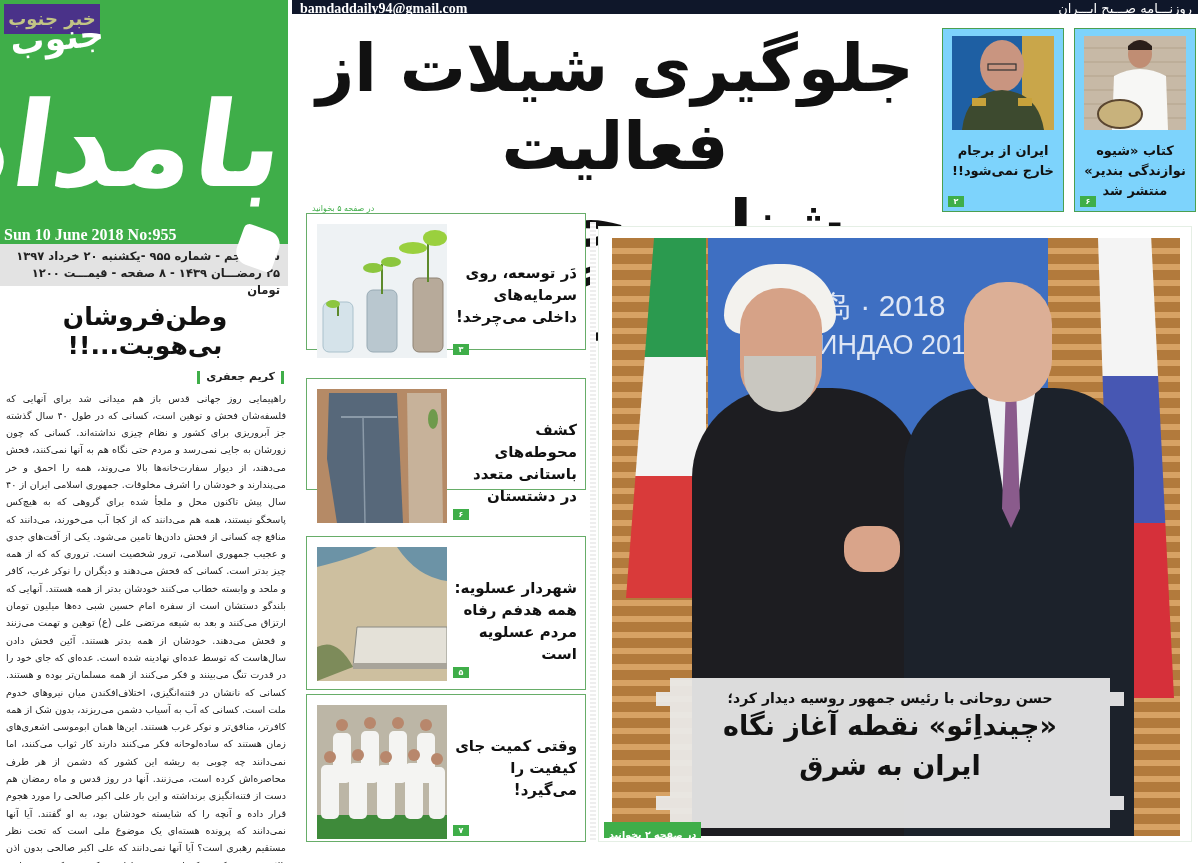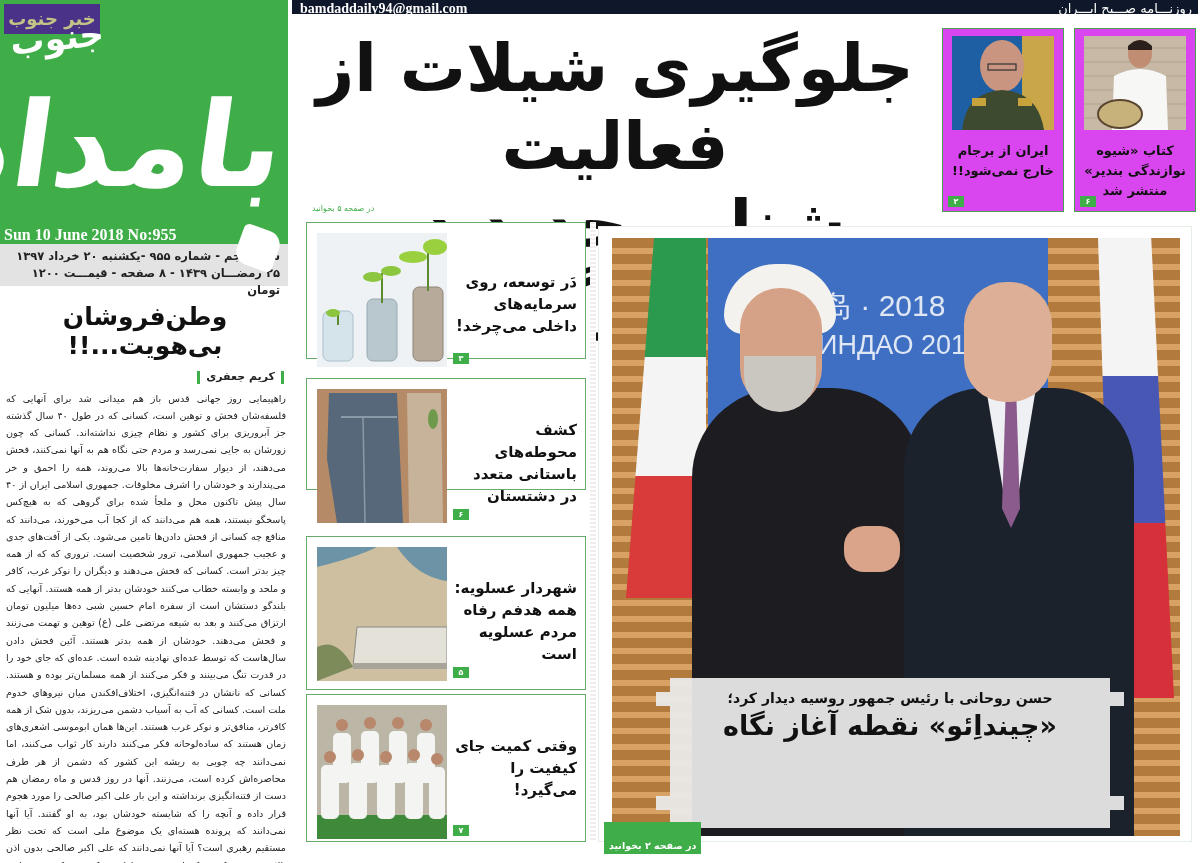--- a/index.html
+++ b/index.html
@@ -20,21 +20,21 @@
   .topbar { position: absolute; left: 292px; top: 0; width: 906px; height: 14px; background: #0f172a; }
   .topbar-email { position: absolute; left: 8px; top: 1px; font-family: "Liberation Serif", serif; font-weight: bold; font-size: 14px; color: #fff; }
   .topbar-tagline { position: absolute; right: 6px; top: 1px; font-size: 13px; color: #fff; direction: rtl; letter-spacing: 6px; }
 
   
   .headline { position: absolute; left: 300px; top: 30px; width: 630px; height: 170px; direction: rtl; text-align: center; }
   .headline-line { font-size: 66px; font-weight: bold; line-height: 78px; color: #111; letter-spacing: -1px; }
   .headline-ref { position: absolute; left: 312px; top: 204px; font-size: 8px; color: #3fae49; direction: rtl; }
 
   
-  .top-box { position: absolute; top: 28px; width: 122px; height: 184px; border: 1.5px solid #4b9f50; background: #d946ef; }
+  .top-box { position: absolute; top: 28px; width: 122px; height: 184px; border: 1.5px solid #4b9f50; background: #7dd3fc; }
   .top-box .photo { position: absolute; left: 9px; top: 7px; width: 102px; height: 94px; }
   .top-box .title { position: absolute; left: 2px; right: 2px; top: 112px; direction: rtl; text-align: center; font-size: 13px; font-weight: bold; line-height: 20px; color: #111; }
   .page-badge { position: absolute; width: 16px; height: 11px; background: #3fae49; color: #fff; font-size: 8px; line-height: 11px; text-align: center; font-weight: bold; }
   .top-box .page-badge { left: 5px; bottom: 4px; }
 
   
   .editorial { position: absolute; left: 0; top: 296px; width: 290px; height: 567px; }
   .editorial-title { direction: rtl; text-align: center; font-size: 25px; font-weight: bold; color: #111; margin-top: 6px; }
   .editorial-author { direction: rtl; margin-top: 10px; font-size: 11px; font-weight: bold; color: #222; }
   .author-bar { display: inline-block; width: 3px; height: 13px; background: #3fae49; vertical-align: middle; margin: 0 6px; }
@@ -63,21 +63,21 @@
   .person-right-suit { position: absolute; left: 292px; top: 150px; width: 230px; height: 460px; background: #1c222b; border-radius: 80px 80px 0 0; }
   .person-right-shirt { position: absolute; left: 374px; top: 150px; width: 50px; height: 120px; background: #eef0f3; clip-path: polygon(0 0, 100% 0, 60% 100%, 40% 100%); }
   .person-right-tie { position: absolute; left: 390px; top: 160px; width: 18px; height: 130px; background: #8a5b8c; clip-path: polygon(20% 0, 80% 0, 100% 85%, 50% 100%, 0 85%); }
   .person-right-face { position: absolute; left: 352px; top: 44px; width: 88px; height: 120px; background: #dcaf96; border-radius: 42px; }
   .handshake { position: absolute; left: 232px; top: 288px; width: 56px; height: 46px; background: #d9a48a; border-radius: 20px; }
 
   .caption-box { position: absolute; left: 670px; top: 678px; width: 440px; height: 150px; background: rgba(235,235,235,.93); direction: rtl; text-align: center; }
   .caption-notch { position: absolute; width: 14px; height: 14px; background: rgba(235,235,235,.93); }
   .caption-kicker { font-size: 14px; font-weight: bold; margin-top: 12px; color: #111; }
   .caption-line { font-size: 27px; font-weight: bold; line-height: 40px; color: #111; }
-  .main-ref { position: absolute; left: 604px; top: 822px; height: 16px; padding: 16px 5px; background: #3fae49; color: #fff; font-size: 9.5px; line-height: 16px; font-weight: bold; direction: rtl; }
+  .main-ref { position: absolute; left: 604px; top: 822px; height: 16px; padding: 5px 5px; background: #3fae49; color: #fff; font-size: 9.5px; line-height: 16px; font-weight: bold; direction: rtl; }
 </style>
 </head>
 <body>
 
 <div class="masthead">
   <div class="masthead-green">
     <div class="watermark">خبر جنوب</div>
     <div class="logo-sub">جنوب</div>
     <div class="logo-main">بامداد</div>
     <div class="logo-date-en">Sun 10 June  2018 No:955</div>
@@ -135,21 +135,21 @@
 </div>
 
 <div class="editorial">
   <div class="editorial-title">وطن‌فروشان بی‌هویت...!!</div>
   <div class="editorial-author">
     <span class="author-bar"></span><span>کریم جعفری</span><span class="author-bar"></span>
   </div>
   <div class="editorial-body">راهپیمایی روز جهانی قدس باز هم میدانی شد برای آنهایی که فلسفه‌شان فحش و توهین است، کسانی که در طول ۴۰ سال گذشته جز آبروریزی برای کشور و نظام چیزی نداشته‌اند. کسانی که چون زورشان به جایی نمی‌رسد و مردم حتی نگاه هم به آنها نمی‌کنند، فحش می‌دهند، از دیوار سفارت‌خانه‌ها بالا می‌روند، همه را احمق و خر می‌پندارند و خودشان را اشرف مخلوقات. جمهوری اسلامی ایران از ۴۰ سال پیش تاکنون محل و ملجأ شده برای گروهی که به هیچ‌کس پاسخگو نیستند، همه هم می‌دانند که از کجا آب می‌خورند، می‌دانند که منافع چه کسانی از فحش دادن‌ها تامین می‌شود. یکی از آفت‌های جدی و عجیب جمهوری اسلامی، ترور شخصیت است. تروری که که از همه چیز بدتر است. کسانی که فحش می‌دهند و دیگران را نوکر غرب، کافر و ملحد و وابسته خطاب می‌کنند خودشان بدتر از همه هستند. آنهایی که بلندگو دستشان است از سفره امام حسین شبی ده‌ها میلیون تومان ارتزاق می‌کنند و بعد به شیعه مرتضی علی (ع) توهین و تهمت می‌زنند و فحش می‌دهند. خودشان از همه بدتر هستند. آئین فحش دادن سال‌هاست که توسط عده‌ای نهادینه شده است. عده‌ای که جای خود را در قدرت تنگ می‌بینند و فکر می‌کنند از همه مسلمان‌تر بوده و هستند. کسانی که نانشان در فتنه‌انگیزی، اختلاف‌افکندن میان نیروهای خدوم ملت است. کسانی که آب به آسیاب دشمن می‌ریزند، بدون شک از همه کافرتر، منافق‌تر و نوکر غرب هستند. این‌ها همان ابوموسی اشعری‌های زمان هستند که ساده‌لوحانه فکر می‌کنند دارند کار ثواب می‌کنند، اما نمی‌دانند چه چوبی به ریشه این کشور که دشمن از هر طرف محاصره‌اش کرده است، می‌زنند. آنها در روز قدس و ماه رمضان هم دست از فتنه‌انگیزی برنداشته و این بار علی اکبر صالحی را مورد هجوم قرار داده و آنچه را که شایسته خودشان بود، به او گفتند. آیا آنها نمی‌دانند که پرونده هسته‌ای یک موضوع ملی است که تحت نظر مستقیم رهبری است؟ آیا آنها نمی‌دانند که علی اکبر صالحی بدون اذن بالاترین مرجع کشور که این پرونده را از نزدیک رصد کرده و وظیفه تجمیع نظرات کارشناسی و سیاسی را دارد نمی‌تواند قدمی بردارد؟ این جماعت که مدعی ولایتمداری هستند، در واقع «ولایت مدار» بوده و چون نانشان در تحریم مردم است و زورشان به رهبر انقلاب نمی‌رسد، با توهین به علی اکبر صالحی در واقع به مسوول اصلی این پرونده توهین کرده‌اند. متاسفانه نهادهای قضایی و امنیتی که بر مسائل نظارت دارند، در این موارد کوتاهی کرده و باعث می‌شوند تا جدایی میان دولت و ملت، حاکمیت و مردم بیشتر شده و بهره‌بردار نهایی آن نیز دشمنان قسم‌خورده این آب و خاک هستند. لطفا فکری کنید...</div>
 </div>
 
-<div class="story" style="top:222px;height:137px;">
+<div class="story" style="top:213px;height:137px;">
   <svg class="photo" style="height:134px;" viewBox="0 0 130 134">
     <rect width="130" height="134" fill="#eef2f4"></rect>
     <rect x="6" y="78" width="30" height="50" rx="6" fill="#d5e3ea" stroke="#aac1cc"></rect>
     <rect x="50" y="66" width="30" height="62" rx="6" fill="#b9c7cf" stroke="#98aab4"></rect>
     <rect x="96" y="54" width="30" height="74" rx="6" fill="#b7aa9a" stroke="#8f8374"></rect>
     <path d="M21 92 L21 78 M65 70 L65 40 M111 58 L111 10" stroke="#5d8a2c" stroke-width="2"></path>
     <ellipse cx="16" cy="80" rx="7" ry="4" fill="#8cc63e"></ellipse>
     <ellipse cx="56" cy="44" rx="10" ry="5" fill="#8cc63e"></ellipse>
     <ellipse cx="74" cy="38" rx="10" ry="5" fill="#8cc63e"></ellipse>
     <ellipse cx="96" cy="24" rx="14" ry="6" fill="#9ad03e"></ellipse>
@@ -237,14 +237,15 @@
   <div class="handshake"></div>
 </div>
 
 <div class="caption-notch" style="left:656px;top:692px;"></div>
 <div class="caption-notch" style="left:1110px;top:692px;"></div>
 <div class="caption-notch" style="left:656px;top:796px;"></div>
 <div class="caption-notch" style="left:1110px;top:796px;"></div>
 <div class="caption-box">
   <div class="caption-kicker">حسن روحانی با رئیس جمهور روسیه دیدار کرد؛</div>
   <div class="caption-line">«چینداِئو» نقطه آغاز نگاه</div>
+  <div class="caption-line">ایران به شرق</div>
 </div>
 <div class="main-ref">در صفحه ۲ بخوانید</div>
 
 </body></html>

